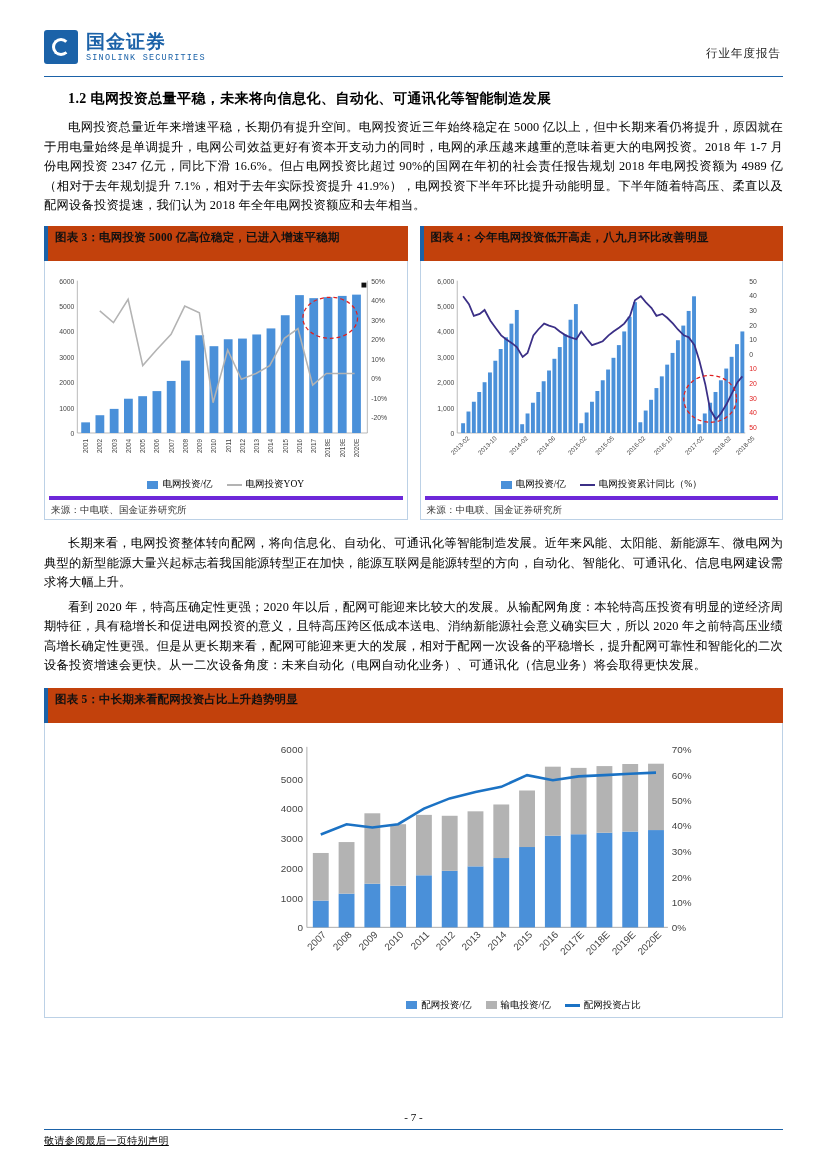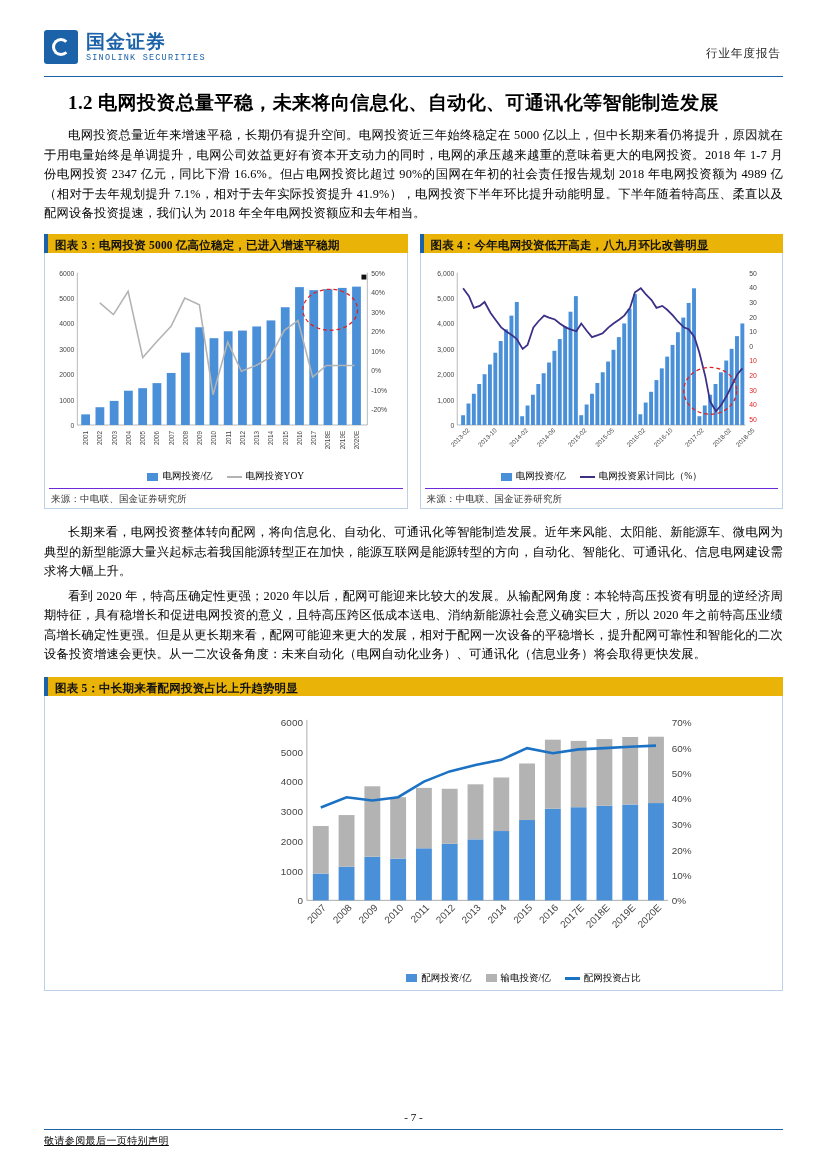--- a/index.html
+++ b/index.html
@@ -85,21 +85,21 @@
     left: 0; right: 0;
     top: 76px;
     border-bottom: 1.6px solid #1b62a8;
   }
 
   
   .content {
     margin-top: 28px;
   }
   h2.section-title {
-    font-size: 19px;
+    font-size: 14px;
     font-weight: bold;
     margin: 0 0 10px 0;
     text-indent: 24px;
     letter-spacing: 0.4px;
   }
   p.para {
     font-size: 12.3px;
     line-height: 19.5px;
     margin: 0 0 5px 0;
     text-indent: 24px;
@@ -111,40 +111,40 @@
   .charts-row {
     display: flex;
     gap: 12px;
     margin-top: 10px;
   }
   .chart-box {
     flex: 1 1 0;
     min-width: 0;
   }
   .exhibit-title {
-    background: #eab308;
+    background: #c2410c;
     border-left: 4px solid #1b62a8;
     font-size: 11.5px;
     font-weight: bold;
     color: #111;
-    padding: 4px 6px 0 7px;
+    padding: 4px 6px 16px 7px;
     letter-spacing: 0.2px;
   }
   .exhibit-body {
     border: 1px solid #bcd1e6;
     border-top: none;
     padding: 6px 4px 2px 4px;
     box-sizing: border-box;
     background: #fff;
   }
   .source {
     font-size: 9.5px;
     color: #333;
     padding: 4px 2px 0 2px;
-    border-top: 1px solid #6d28d9;
+    border-top: 4px solid #6d28d9;
     margin-top: 2px;
     letter-spacing: 0.2px;
   }
 
   .chart-svg { display: block; width: 100%; }
 
   .legend {
     display: flex;
     justify-content: center;
     gap: 14px;

